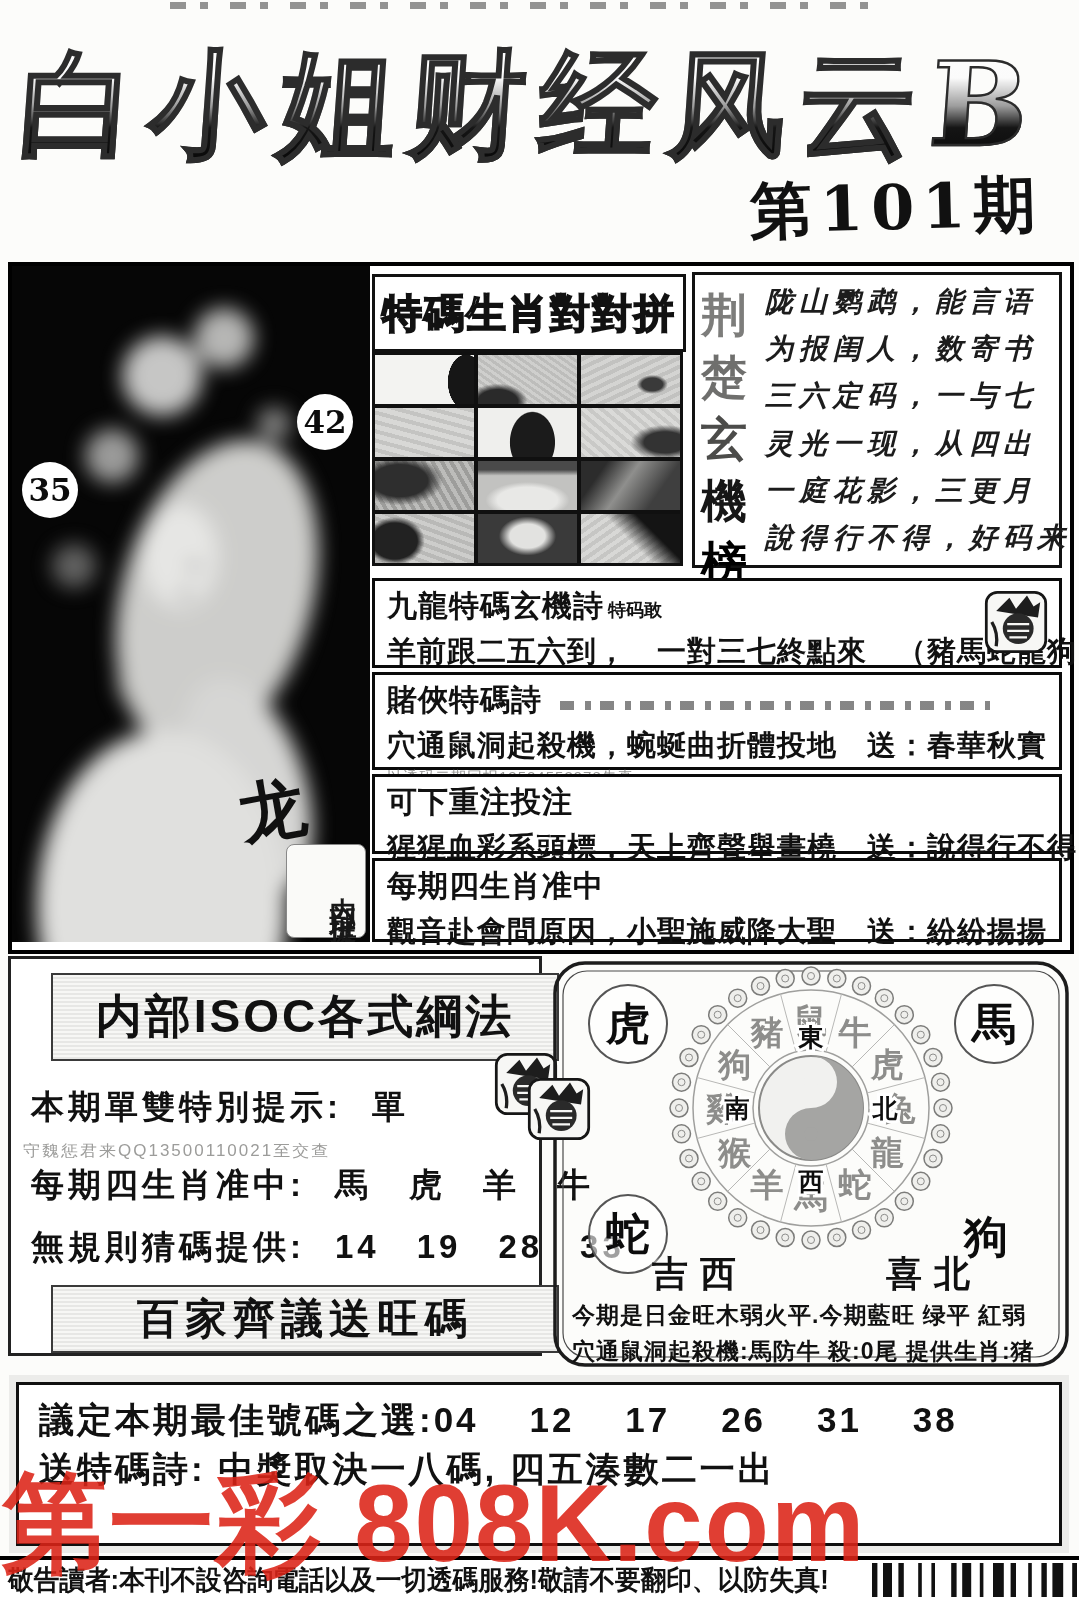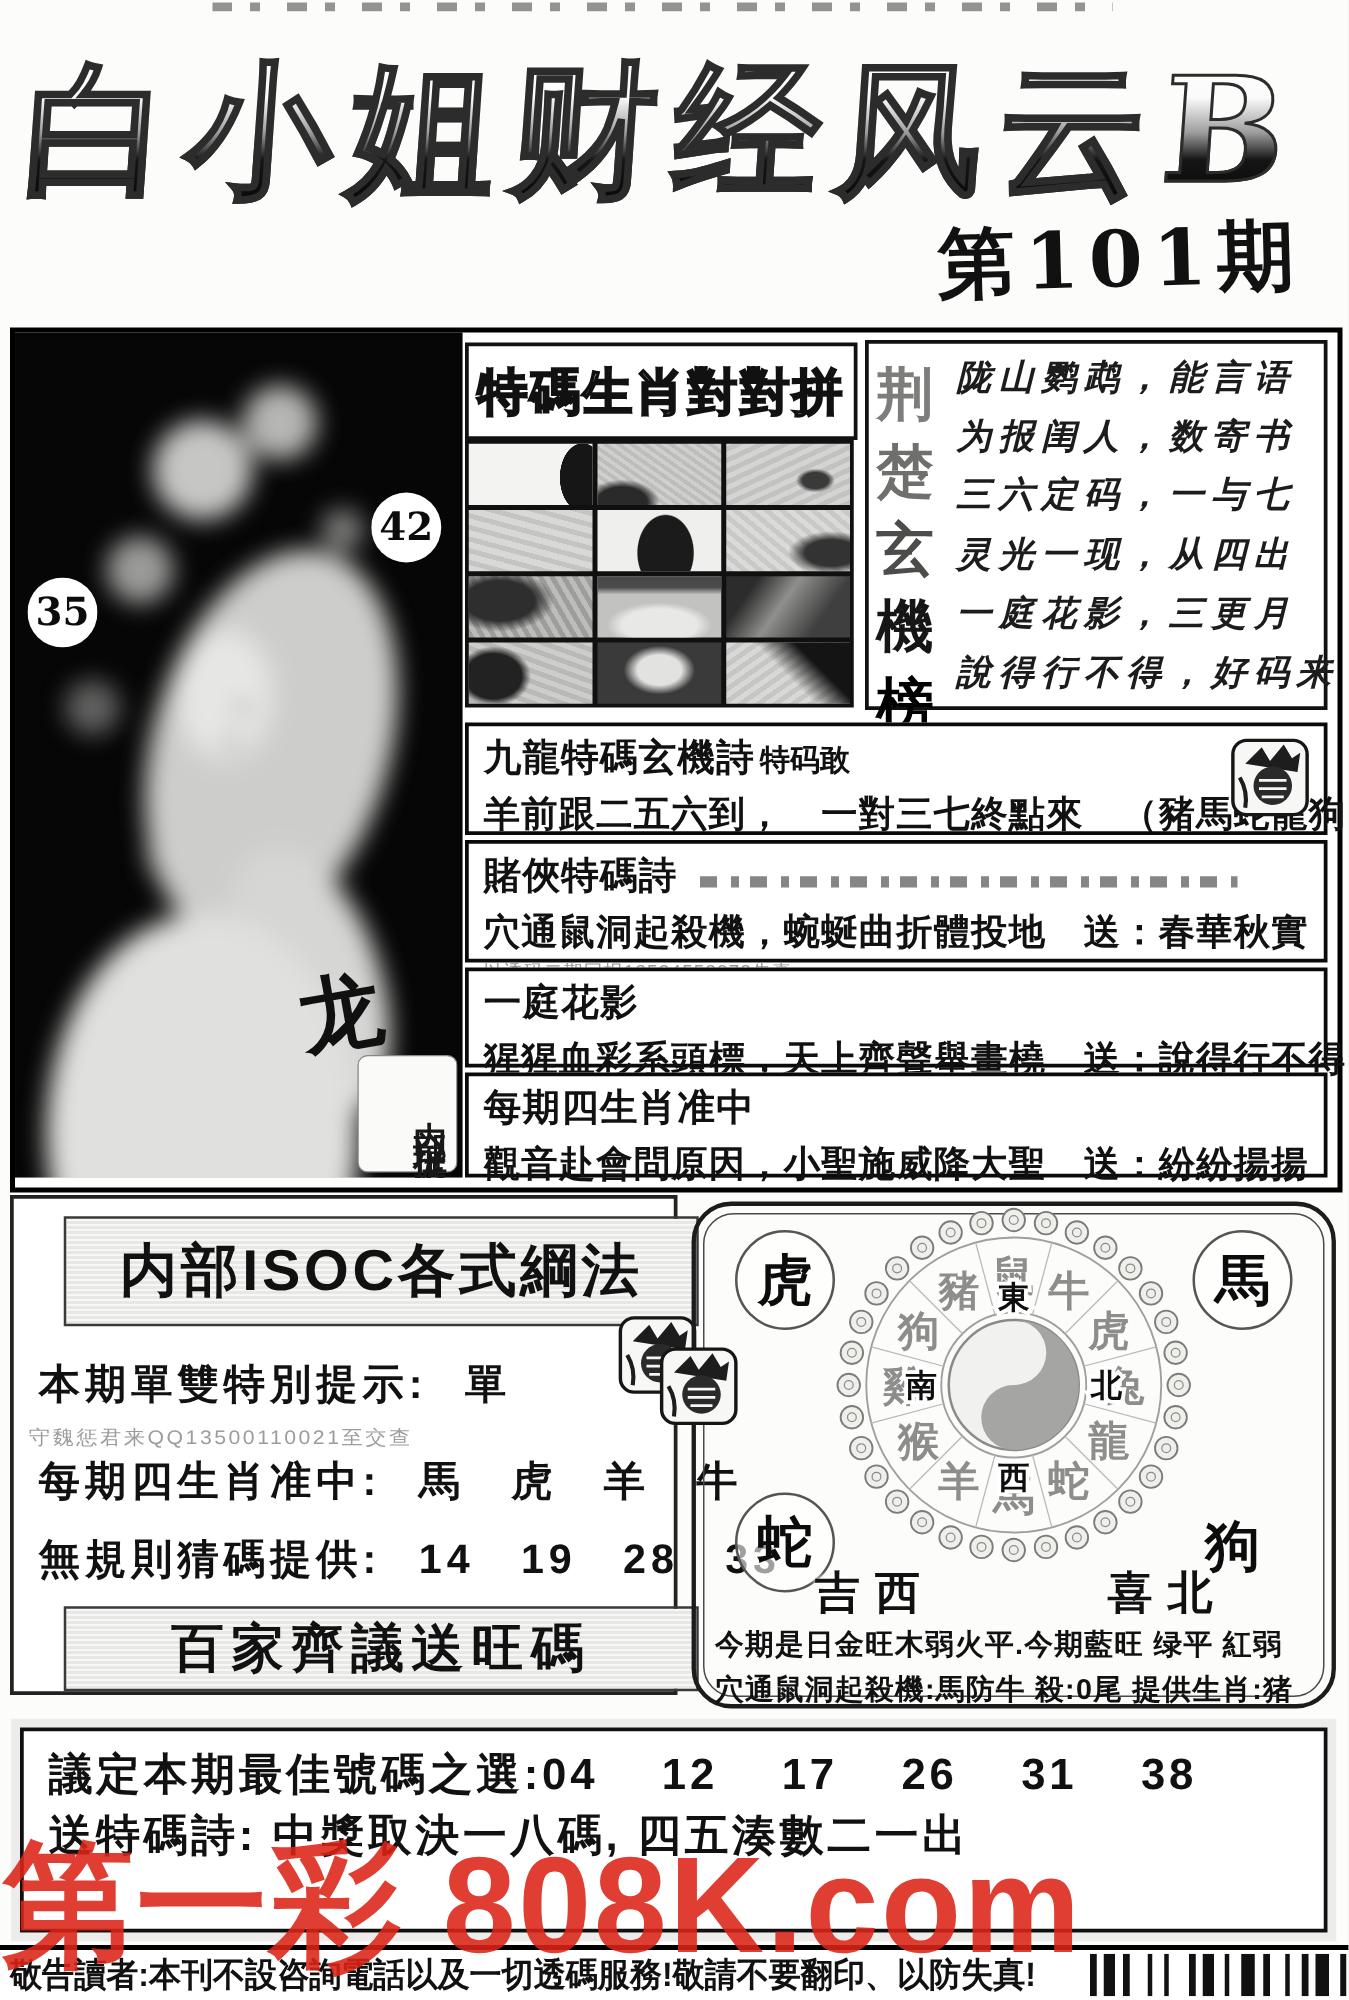--- a/index.html
+++ b/index.html
@@ -67,21 +67,21 @@
         padding:8px 4px 8px 18px;font-family:"DejaVu Serif",serif;font-style:italic;
         font-size:28px;font-weight:600;letter-spacing:6px;color:#1c1c1c;white-space:nowrap;}
   
   .sec{position:absolute;left:360px;width:690px;border:3px solid #0a0a0a;background:#fff;
         box-sizing:border-box;padding:5px 12px 2px;}
   .sec-1{top:312px;height:90px;}
   .sec-2{top:406px;height:98px;}
   .sec-3{top:508px;height:80px;}
   .sec-4{top:592px;height:84px;}
   .sec .t{font-size:30px;font-weight:bold;letter-spacing:1px;display:inline-block;}
-  .sec .t-small{font-size:24px;font-weight:bold;margin-left:4px;}
+  .sec .t-small{font-size:18px;font-weight:bold;margin-left:4px;}
   .sec .line{font-family:"DejaVu Serif",serif;font-weight:bold;font-size:29px;letter-spacing:1px;
         margin-top:5px;white-space:nowrap;}
   .redacted{display:inline-block;width:430px;height:9px;margin-left:18px;vertical-align:middle;opacity:.75;
         background:repeating-linear-gradient(90deg,#5d5d5d 0 14px,transparent 14px 25px,#5d5d5d 25px 31px,transparent 31px 40px);}
   .footnote{font-size:15px;color:#969694;letter-spacing:1px;margin-top:2px;filter:blur(.4px);}
   .stampicon{position:absolute;width:66px;height:66px;}
   .stampicon svg{width:100%;height:100%;}
   .si-sec1{right:10px;top:8px;}
   
   .isoc{position:absolute;left:8px;top:956px;width:534px;height:400px;border:3px solid #222;
@@ -221,21 +221,21 @@
       </div>
     </div>
 
     <div class="sec sec-2">
       <span class="t">賭俠特碼詩</span><span class="redacted"></span>
       <div class="line">穴通鼠洞起殺機，蜿蜒曲折體投地　送：春華秋實</div>
       <div class="footnote">以透码二期回报13524553978失真</div>
     </div>
 
     <div class="sec sec-3">
-      <span class="t">一庭花影</span>
+      <span class="t">可下重注投注</span>
       <div class="line">猩猩血彩系頭標，天上齊聲舉畫橈　送：說得行不得</div>
     </div>
 
     <div class="sec sec-4">
       <span class="t">每期四生肖准中</span>
       <div class="line">觀音赴會問原因，小聖施威降大聖　送：紛紛揚揚</div>
     </div>
   </div>
 
   <div class="isoc">

